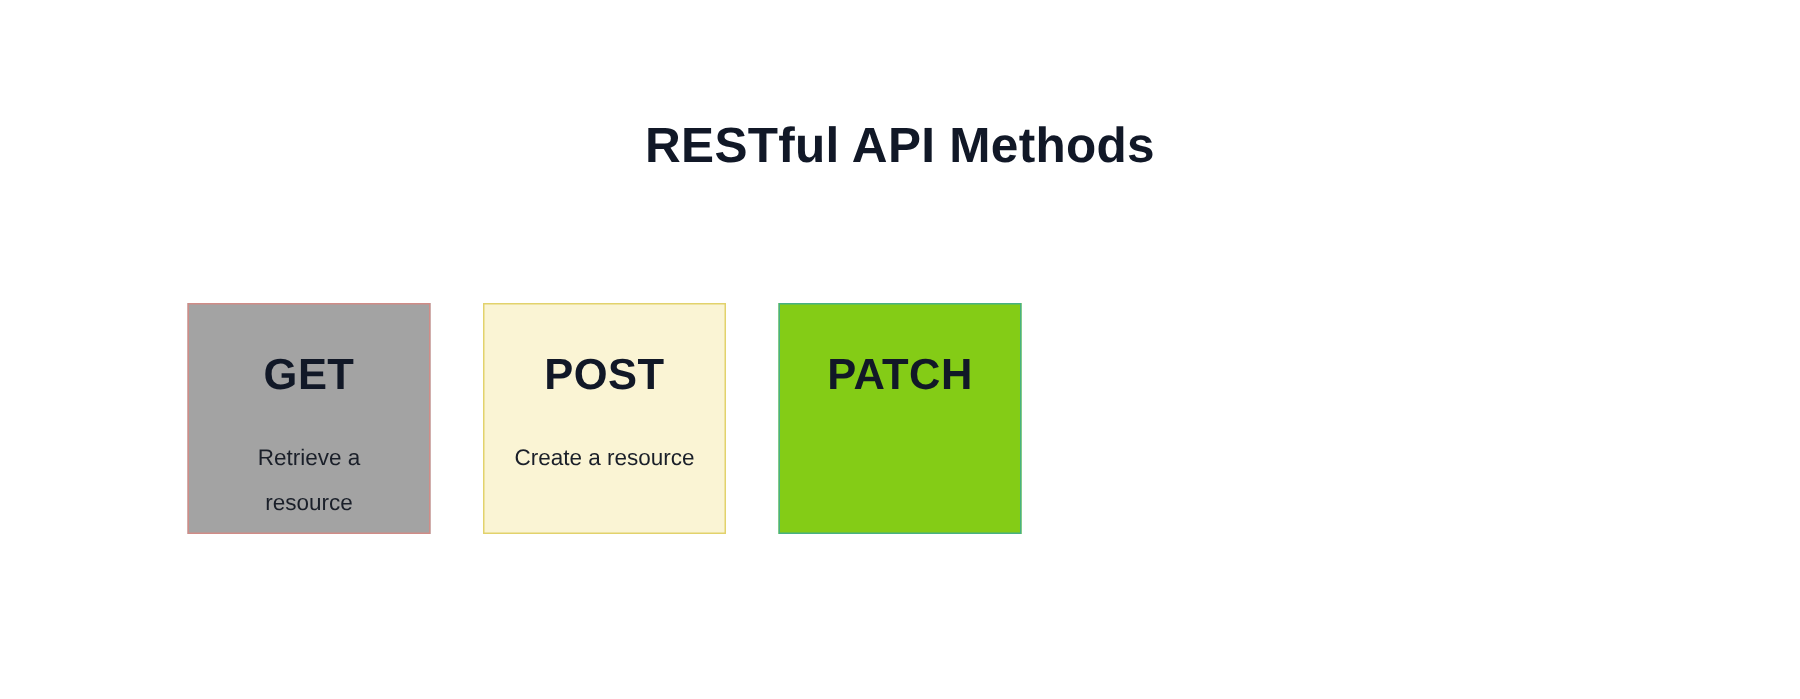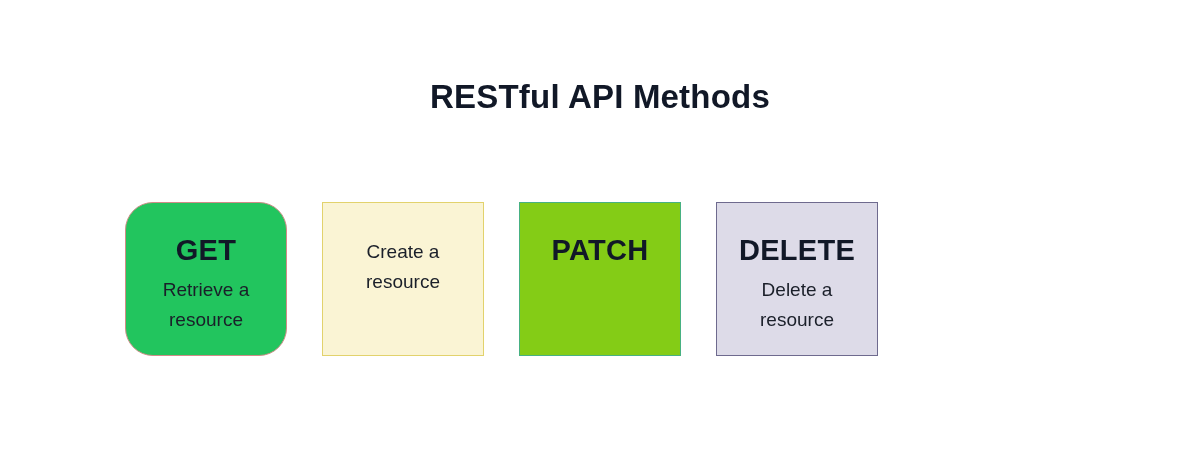--- a/index.html
+++ b/index.html
@@ -42,50 +42,47 @@
     padding-top: 28px;
   }
   .method-name {
     font-size: 29px;
     font-weight: 700;
     color: #111827;
     line-height: 38px;
     letter-spacing: 0.3px;
   }
   .method-desc {
-    margin-top: 6px;
+    margin-top: 22px;
     padding: 0 18px;
-    font-size: 19px;
+    font-size: 15px;
     font-weight: 400;
     color: #1a1f29;
     line-height: 30px;
   }
 </style>
 </head>
 <body>
 
 <div class="canvas">
 
   <div class="diagram-title">RESTful API Methods</div>
 
   <div class="cards-row">
 
-    <div class="method-card" style="background-color: #22c55e; border-color: rgb(208, 140, 135); border-radius: 28px;">
+    <div class="method-card" style="background-color: #a3a3a3; border-color: rgb(208, 140, 135);">
       <div class="method-name">GET</div>
       <div class="method-desc">Retrieve a resource</div>
     </div>
 
     <div class="method-card" style="background-color: rgb(250, 244, 212); border-color: rgb(226, 210, 108);">
+      <div class="method-name">POST</div>
       <div class="method-desc">Create a resource</div>
     </div>
 
 
     <div class="method-card" style="background-color: #84cc16; border-color: rgb(71, 177, 130);">
       <div class="method-name">PATCH</div>
     </div>
 
-    <div class="method-card" style="background-color: rgb(221, 219, 232); border-color: rgb(110, 106, 142);">
-      <div class="method-name">DELETE</div>
-      <div class="method-desc">Delete a resource</div>
-    </div>
 
   </div>
 </div>
 
 </body></html>

